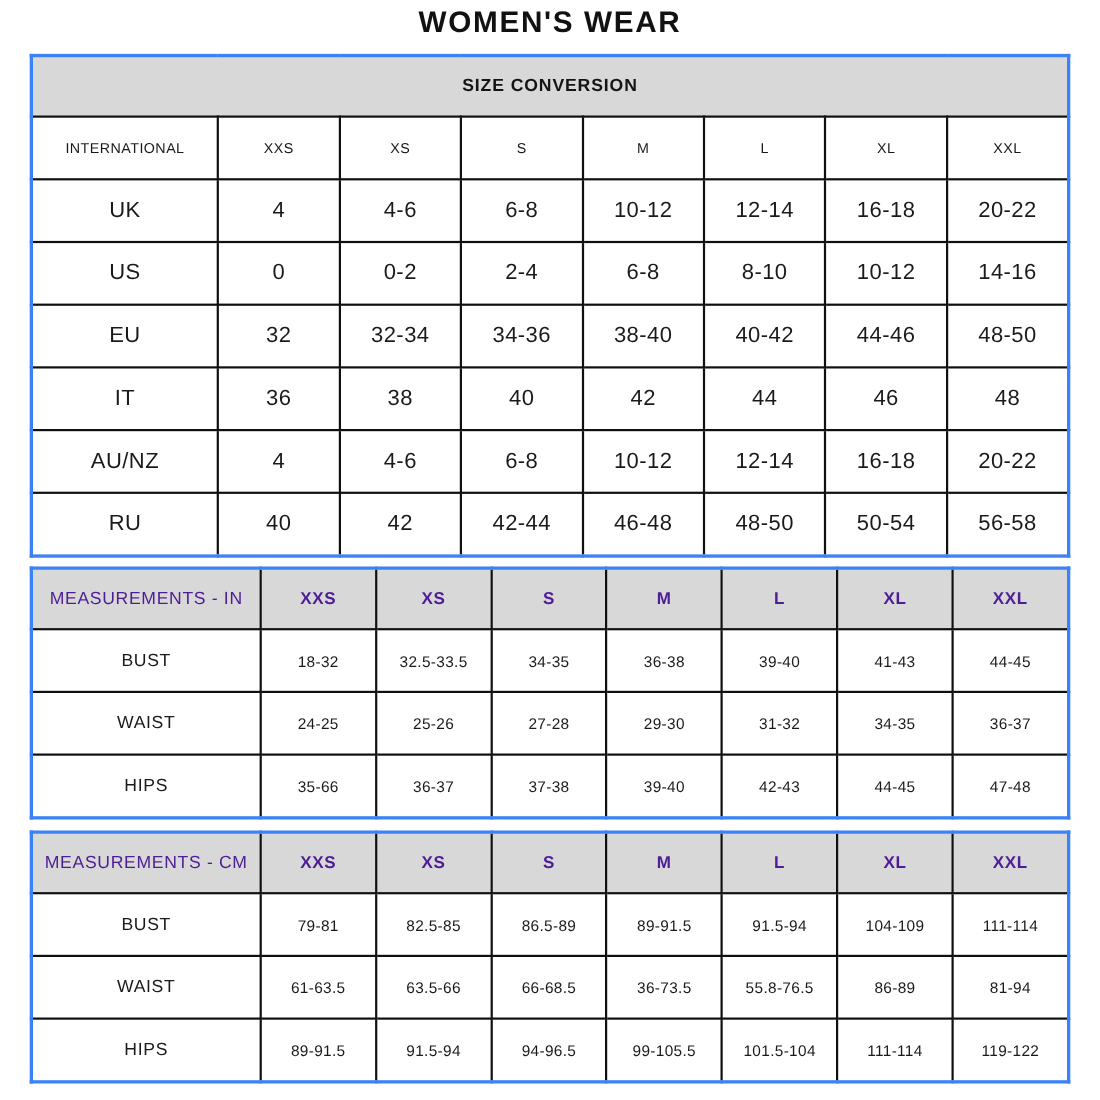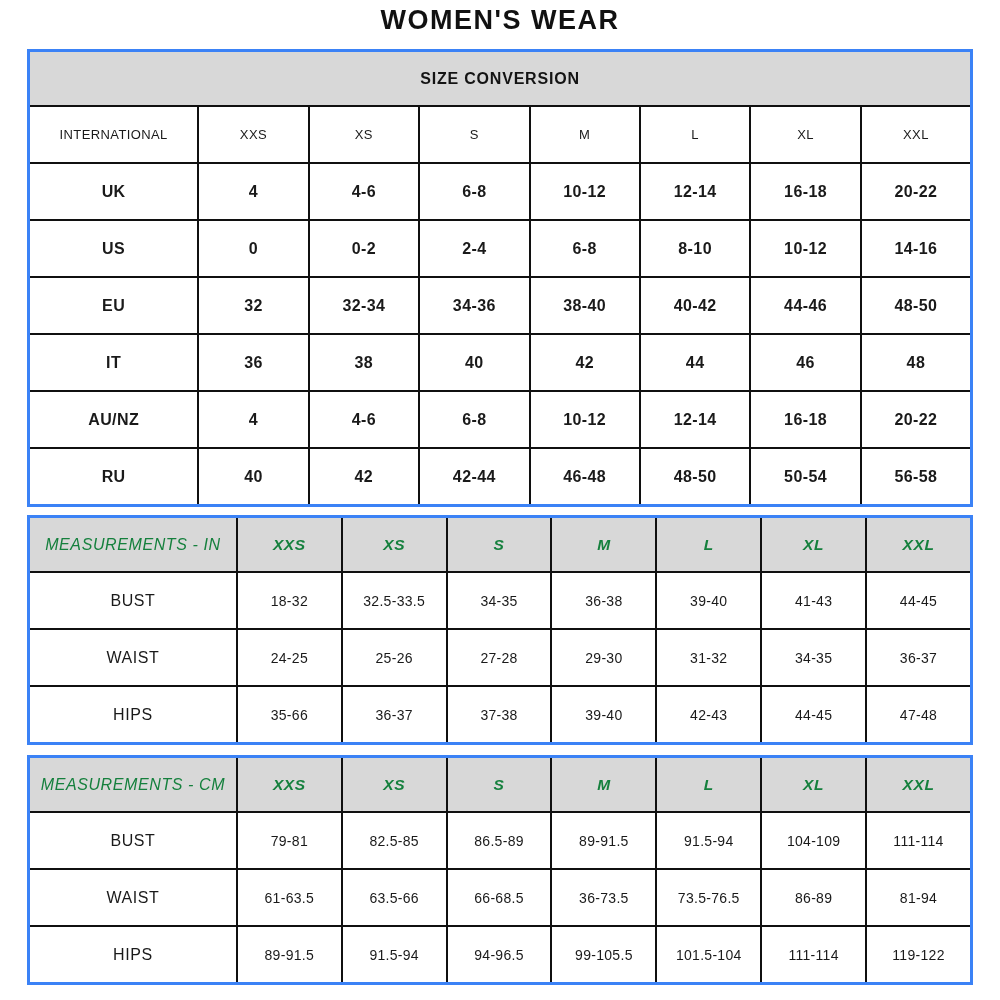--- a/index.html
+++ b/index.html
@@ -37,42 +37,41 @@
   }
   table.t td {
     border: 2px solid #101010;
     text-align: center;
     vertical-align: middle;
     padding: 0 4px;
     overflow: hidden;
     white-space: nowrap;
   }
   
-  .conv td { height: 55px; font-size: 16px; font-weight: 700; letter-spacing: 0.4px; }
+  .conv td { height: 55px; font-size: 20px; font-weight: 400; letter-spacing: 0.4px; }
   .conv .band-cell {
     height: 53px;
     background: #d8d8d8;
     font-weight: 700;
     font-size: 16px;
     letter-spacing: 0.8px;
     color: #141414;
   }
   .conv .colrow td { font-weight: 500; font-size: 13px; }
   
   .meas { margin-top: 8px; }
   .meas.cm { margin-top: 10px; }
   .meas td { height: 55px; font-size: 14px; font-weight: 400; letter-spacing: 0.3px; }
   .meas .hdr td {
     height: 53px;
     background: #d8d8d8;
     font-weight: 700;
     font-size: 15.5px;
     letter-spacing: 0.6px;
-    color: #15803d;
-    font-style: italic;
+    color: #4c1d95;
   }
   .meas td.rowlbl { font-size: 16px; font-weight: 500; letter-spacing: 0.6px; }
 </style>
 </head>
 <body>
 
 <div class="page">
 
   <h1 class="title">WOMEN'S WEAR</h1>
 
@@ -250,21 +249,21 @@
         <td>91.5-94</td>
         <td>104-109</td>
         <td>111-114</td>
       </tr>
       <tr>
         <td class="rowlbl">WAIST</td>
         <td>61-63.5</td>
         <td>63.5-66</td>
         <td>66-68.5</td>
         <td>36-73.5</td>
-        <td>73.5-76.5</td>
+        <td>55.8-76.5</td>
         <td>86-89</td>
         <td>81-94</td>
       </tr>
       <tr>
         <td class="rowlbl">HIPS</td>
         <td>89-91.5</td>
         <td>91.5-94</td>
         <td>94-96.5</td>
         <td>99-105.5</td>
         <td>101.5-104</td>

